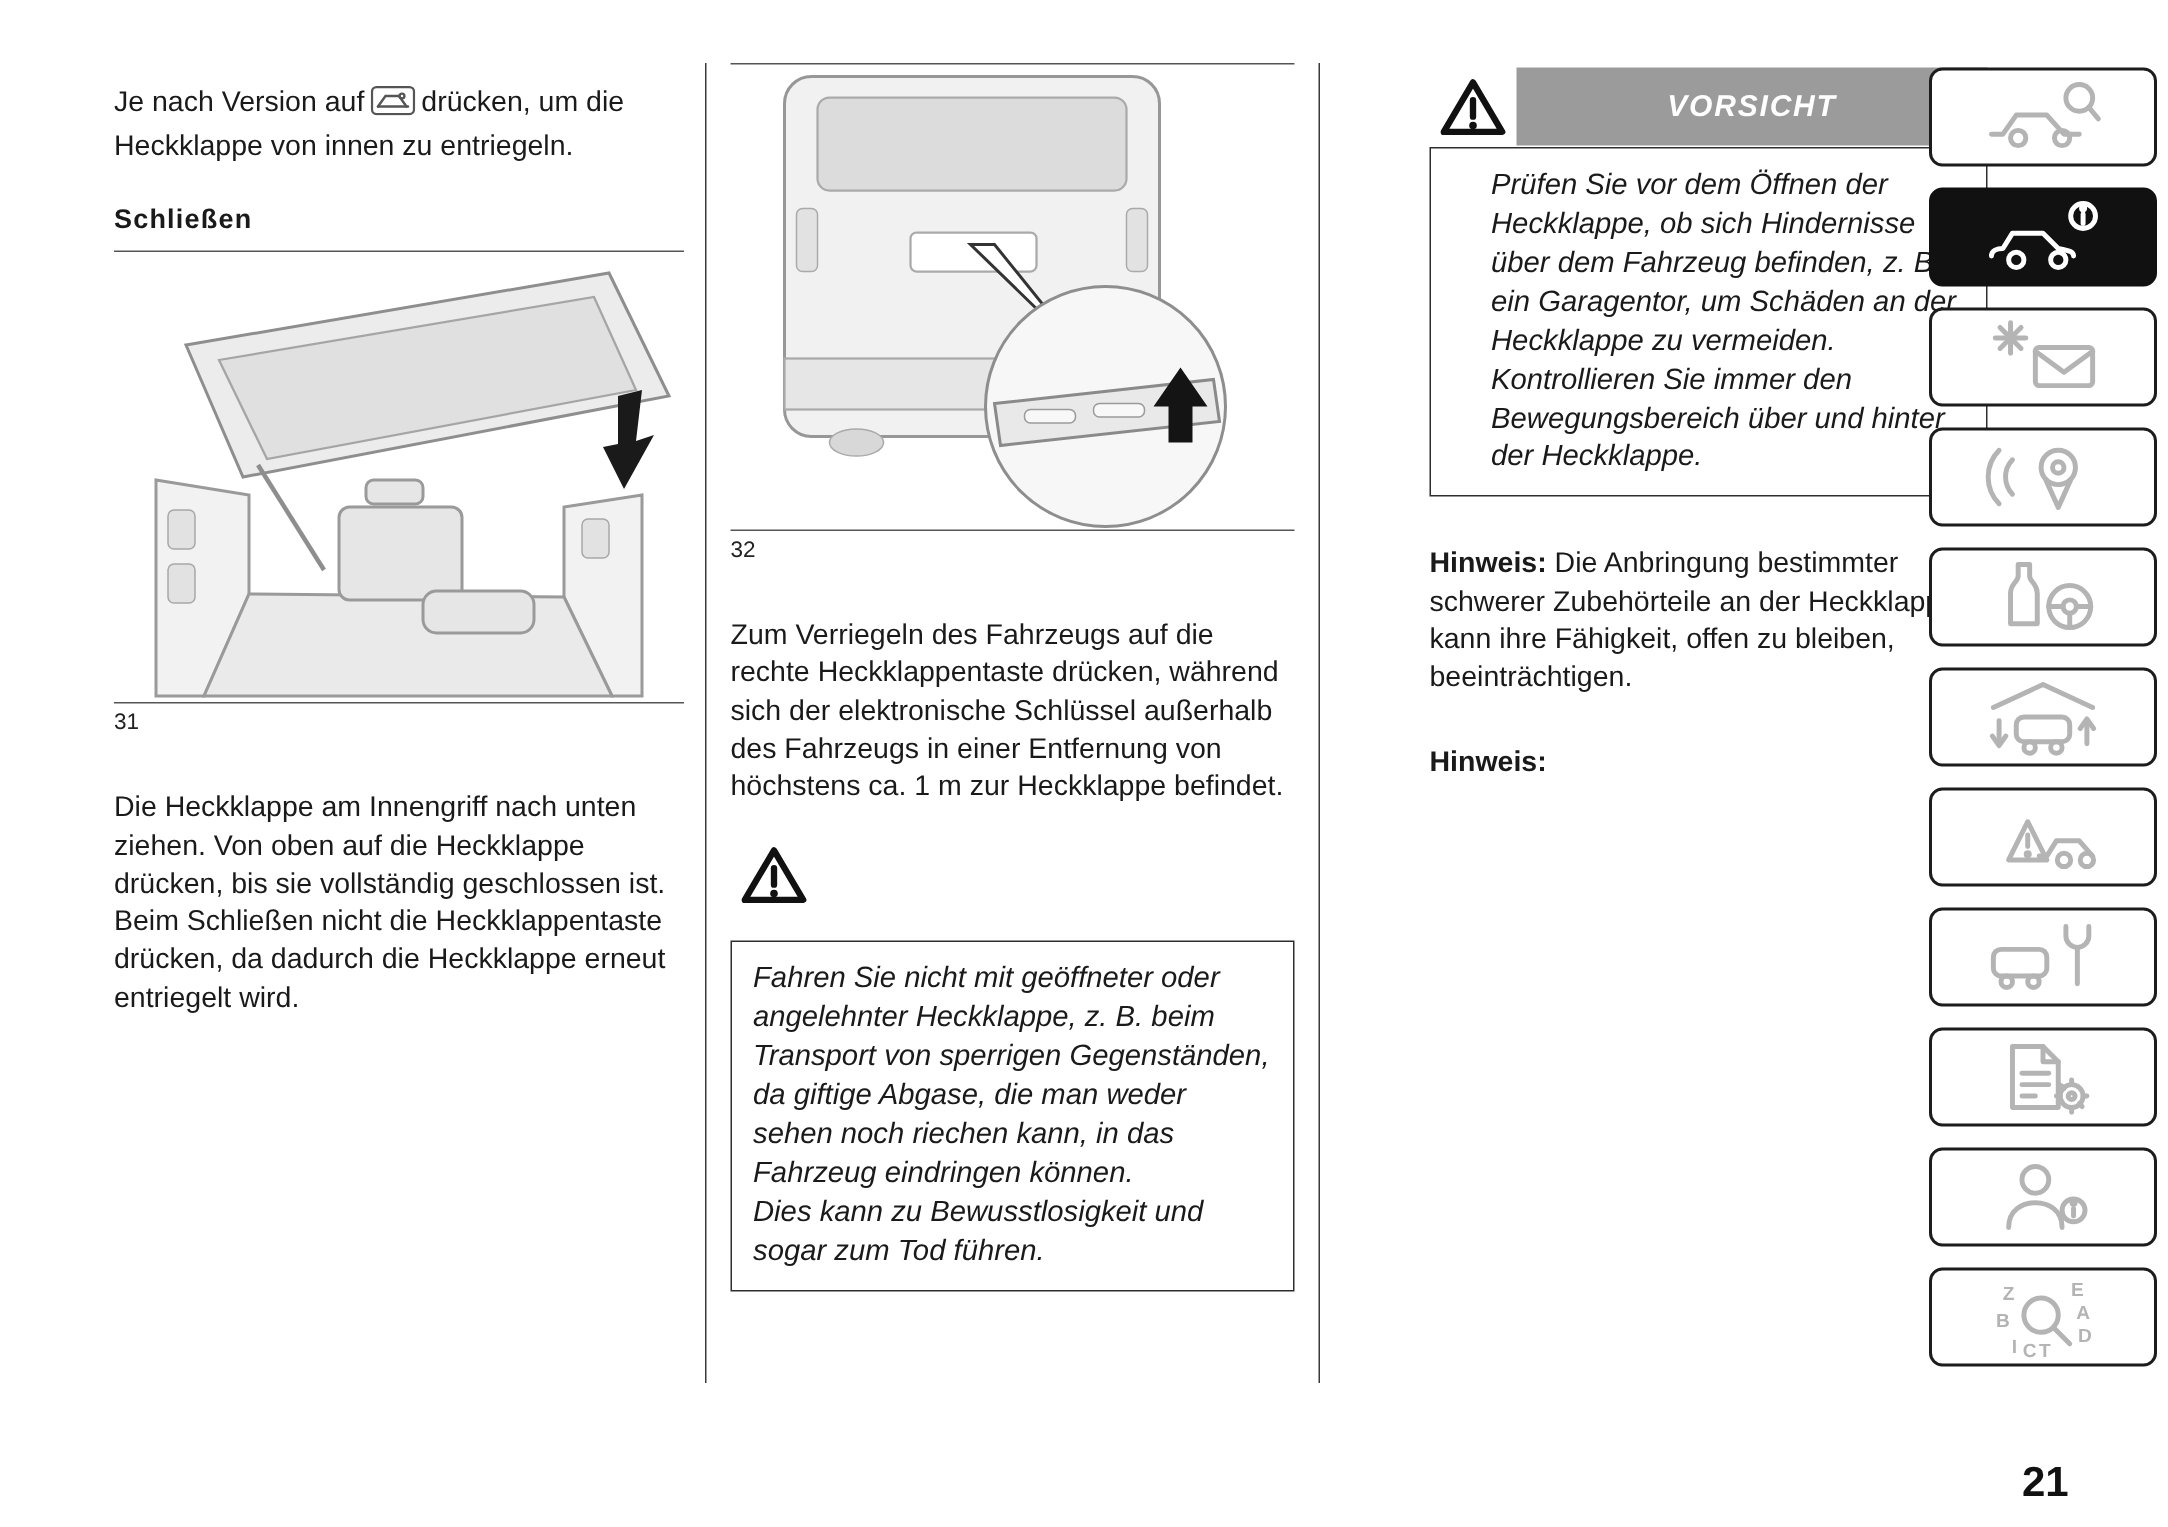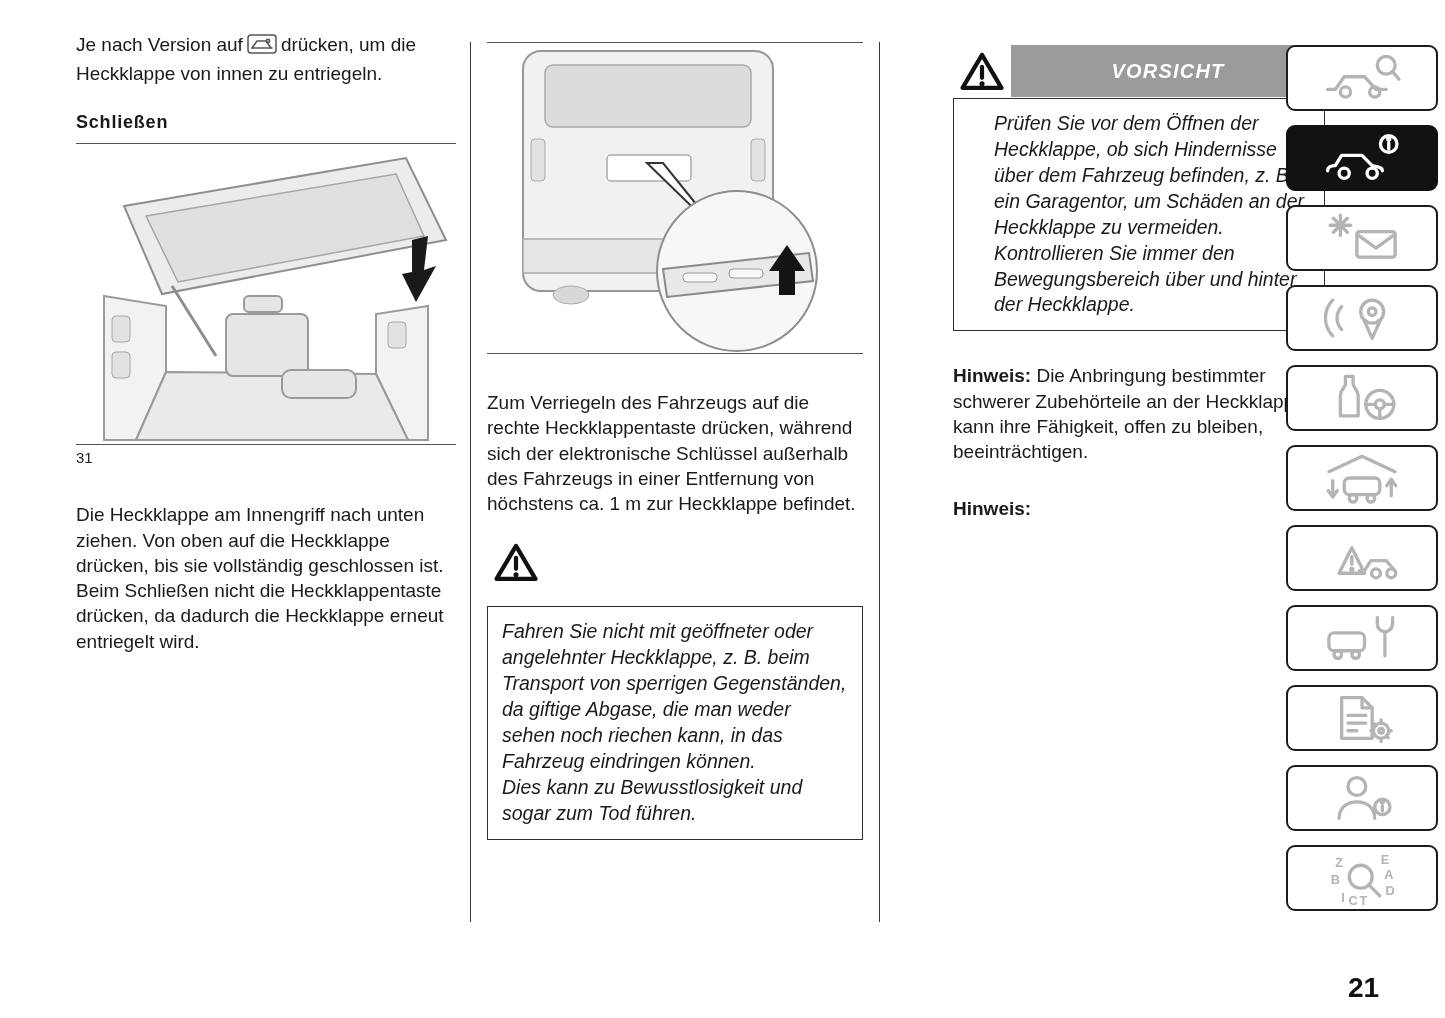--- a/index.html
+++ b/index.html
@@ -29,21 +29,21 @@
           background:#fff;color:#b4b4b4;display:flex;align-items:center;justify-content:center;box-sizing:border-box;}
   .sb-btn.active{background:#111;border-color:#111;color:#fff;}
   .sb-btn svg text{fill:currentColor;stroke:none;font-family:"Liberation Sans",sans-serif;font-weight:bold;font-size:10px;}
   .page-number{position:absolute;left:1348px;top:972px;font-size:28px;font-weight:bold;color:#111;}
 </style>
 </head>
 <body>
 
 <div class="page">
 
-  <div class="col" style="left:76px;top:32px;width:380px;">
+  <div class="col" style="left:76px;top:56px;width:380px;">
     <p class="intro">
       <span>Je nach Version auf</span><span class="inline-icon"><svg width="30" height="20" viewBox="0 0 30 20">
             <rect x="1" y="1" width="28" height="18" rx="3" fill="#fff" stroke="#555" stroke-width="1.5"></rect>
             <g fill="none" stroke="#555" stroke-width="1.6" stroke-linecap="round">
               <path d="M5 14 l5 -7 h9 l5 7"></path>
               <path d="M5 14 h20"></path>
               <circle cx="21" cy="7" r="1.6"></circle>
             </g>
           </svg></span><span>drücken, um die Heckklappe von innen zu entriegeln.</span>
     </p>
@@ -102,20 +102,21 @@
 
         <circle cx="250" cy="228" r="80" fill="#f7f7f7" stroke="#8e8e8e" stroke-width="2"></circle>
         <g clip-path="url(#c32)">
           <polygon points="176,226 322,210 326,238 180,254" fill="#e9e9e9" stroke="#8a8a8a" stroke-width="2"></polygon>
           <rect x="196" y="230" width="34" height="9" rx="4" fill="#f8f8f8" stroke="#9a9a9a"></rect>
           <rect x="242" y="226" width="34" height="9" rx="4" fill="#f8f8f8" stroke="#9a9a9a"></rect>
           <polygon points="292,252 292,228 282,228 300,202 318,228 308,228 308,252" fill="#141414"></polygon>
         </g>
       </svg>
     </div>
+    <div class="figcap">32</div>
 
     <p class="body-text" style="margin-top:36px;">Zum Verriegeln des Fahrzeugs auf die rechte Heckklappentaste drücken, während sich der elektronische Schlüssel außerhalb des Fahrzeugs in einer Entfernung von höchstens ca. 1 m zur Heckklappe befindet.</p>
 
 
     <div class="warn-header" style="margin-top:20px;">
       <div class="warn-icon-box">
         <svg width="44" height="42" viewBox="0 0 52 48">
             <polygon points="26,5 49,44 3,44" fill="none" stroke="#111" stroke-width="5" stroke-linejoin="round"></polygon>
             <line x1="26" y1="19" x2="26" y2="32" stroke="#111" stroke-width="5" stroke-linecap="round"></line>
             <circle cx="26" cy="39" r="3" fill="#111"></circle>

